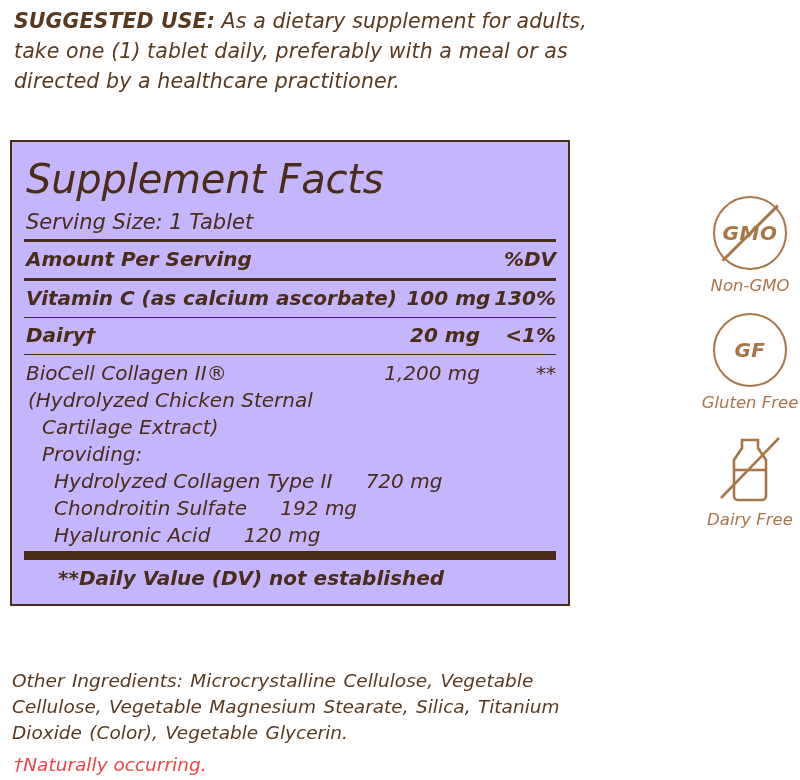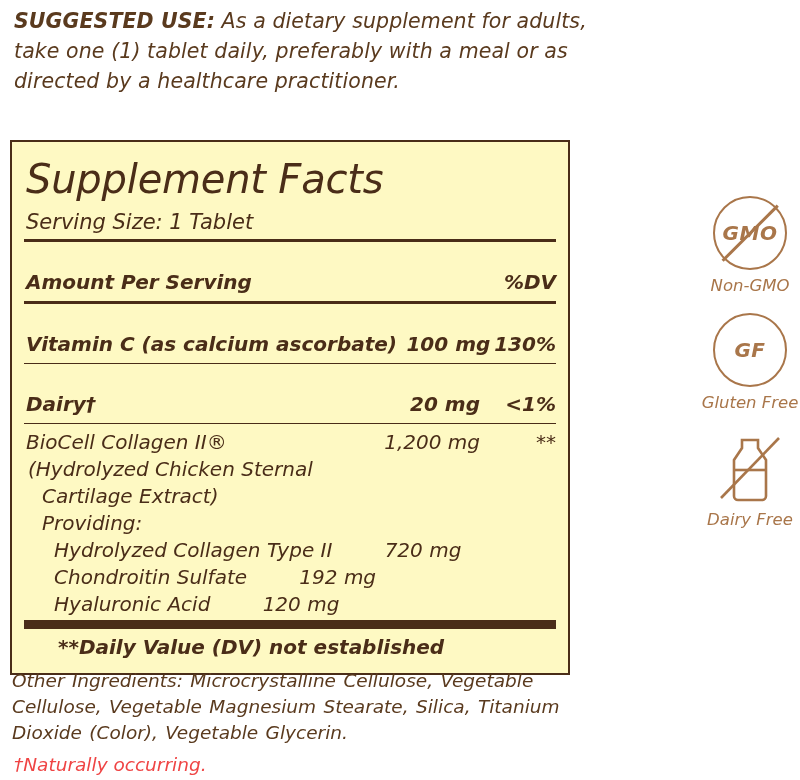--- a/index.html
+++ b/index.html
@@ -37,21 +37,21 @@
   }
 
   
   .facts-panel {
     position: absolute;
     left: 10px;
     top: 140px;
     width: 560px;
     border: 2.5px solid #4a2d18;
     box-sizing: border-box;
-    background: #fef9c3;
+    background: #c4b5fd;
     padding: 0 0 0 0;
   }
   .facts-inner {
     padding: 6px 12px 8px 12px;
   }
   .facts-title {
     font-size: 40px;
     line-height: 50px;
     color: #4a2d18;
     letter-spacing: -0.2px;
@@ -77,21 +77,20 @@
   .row {
     display: flex;
     align-items: baseline;
     font-size: 20px;
     line-height: 27px;
     padding: 4px 0 5px 2px;
   }
   .row .nm {
     flex: 1 1 auto;
     white-space: nowrap;
-    margin-top: 23px;
   }
   .row .amt {
     width: 108px;
     text-align: right;
     white-space: nowrap;
   }
   .row .dv {
     width: 76px;
     text-align: right;
     white-space: nowrap;
@@ -125,21 +124,20 @@
   .sub2 {
     margin-left: 16px;
   }
   .providing {
     margin-left: 16px;
   }
   .subrow {
     display: flex;
     align-items: baseline;
     margin-left: 28px;
-    gap: 19px;
   }
   .subrow .nm { flex: 0 0 auto; white-space: nowrap; }
   .subrow .amt { width: 104px; text-align: right; margin-left: 6px; }
 
   .footnote-row {
     font-size: 20px;
     line-height: 27px;
     font-weight: bold;
     padding: 5px 0 4px 2px;
     margin-left: 32px;

